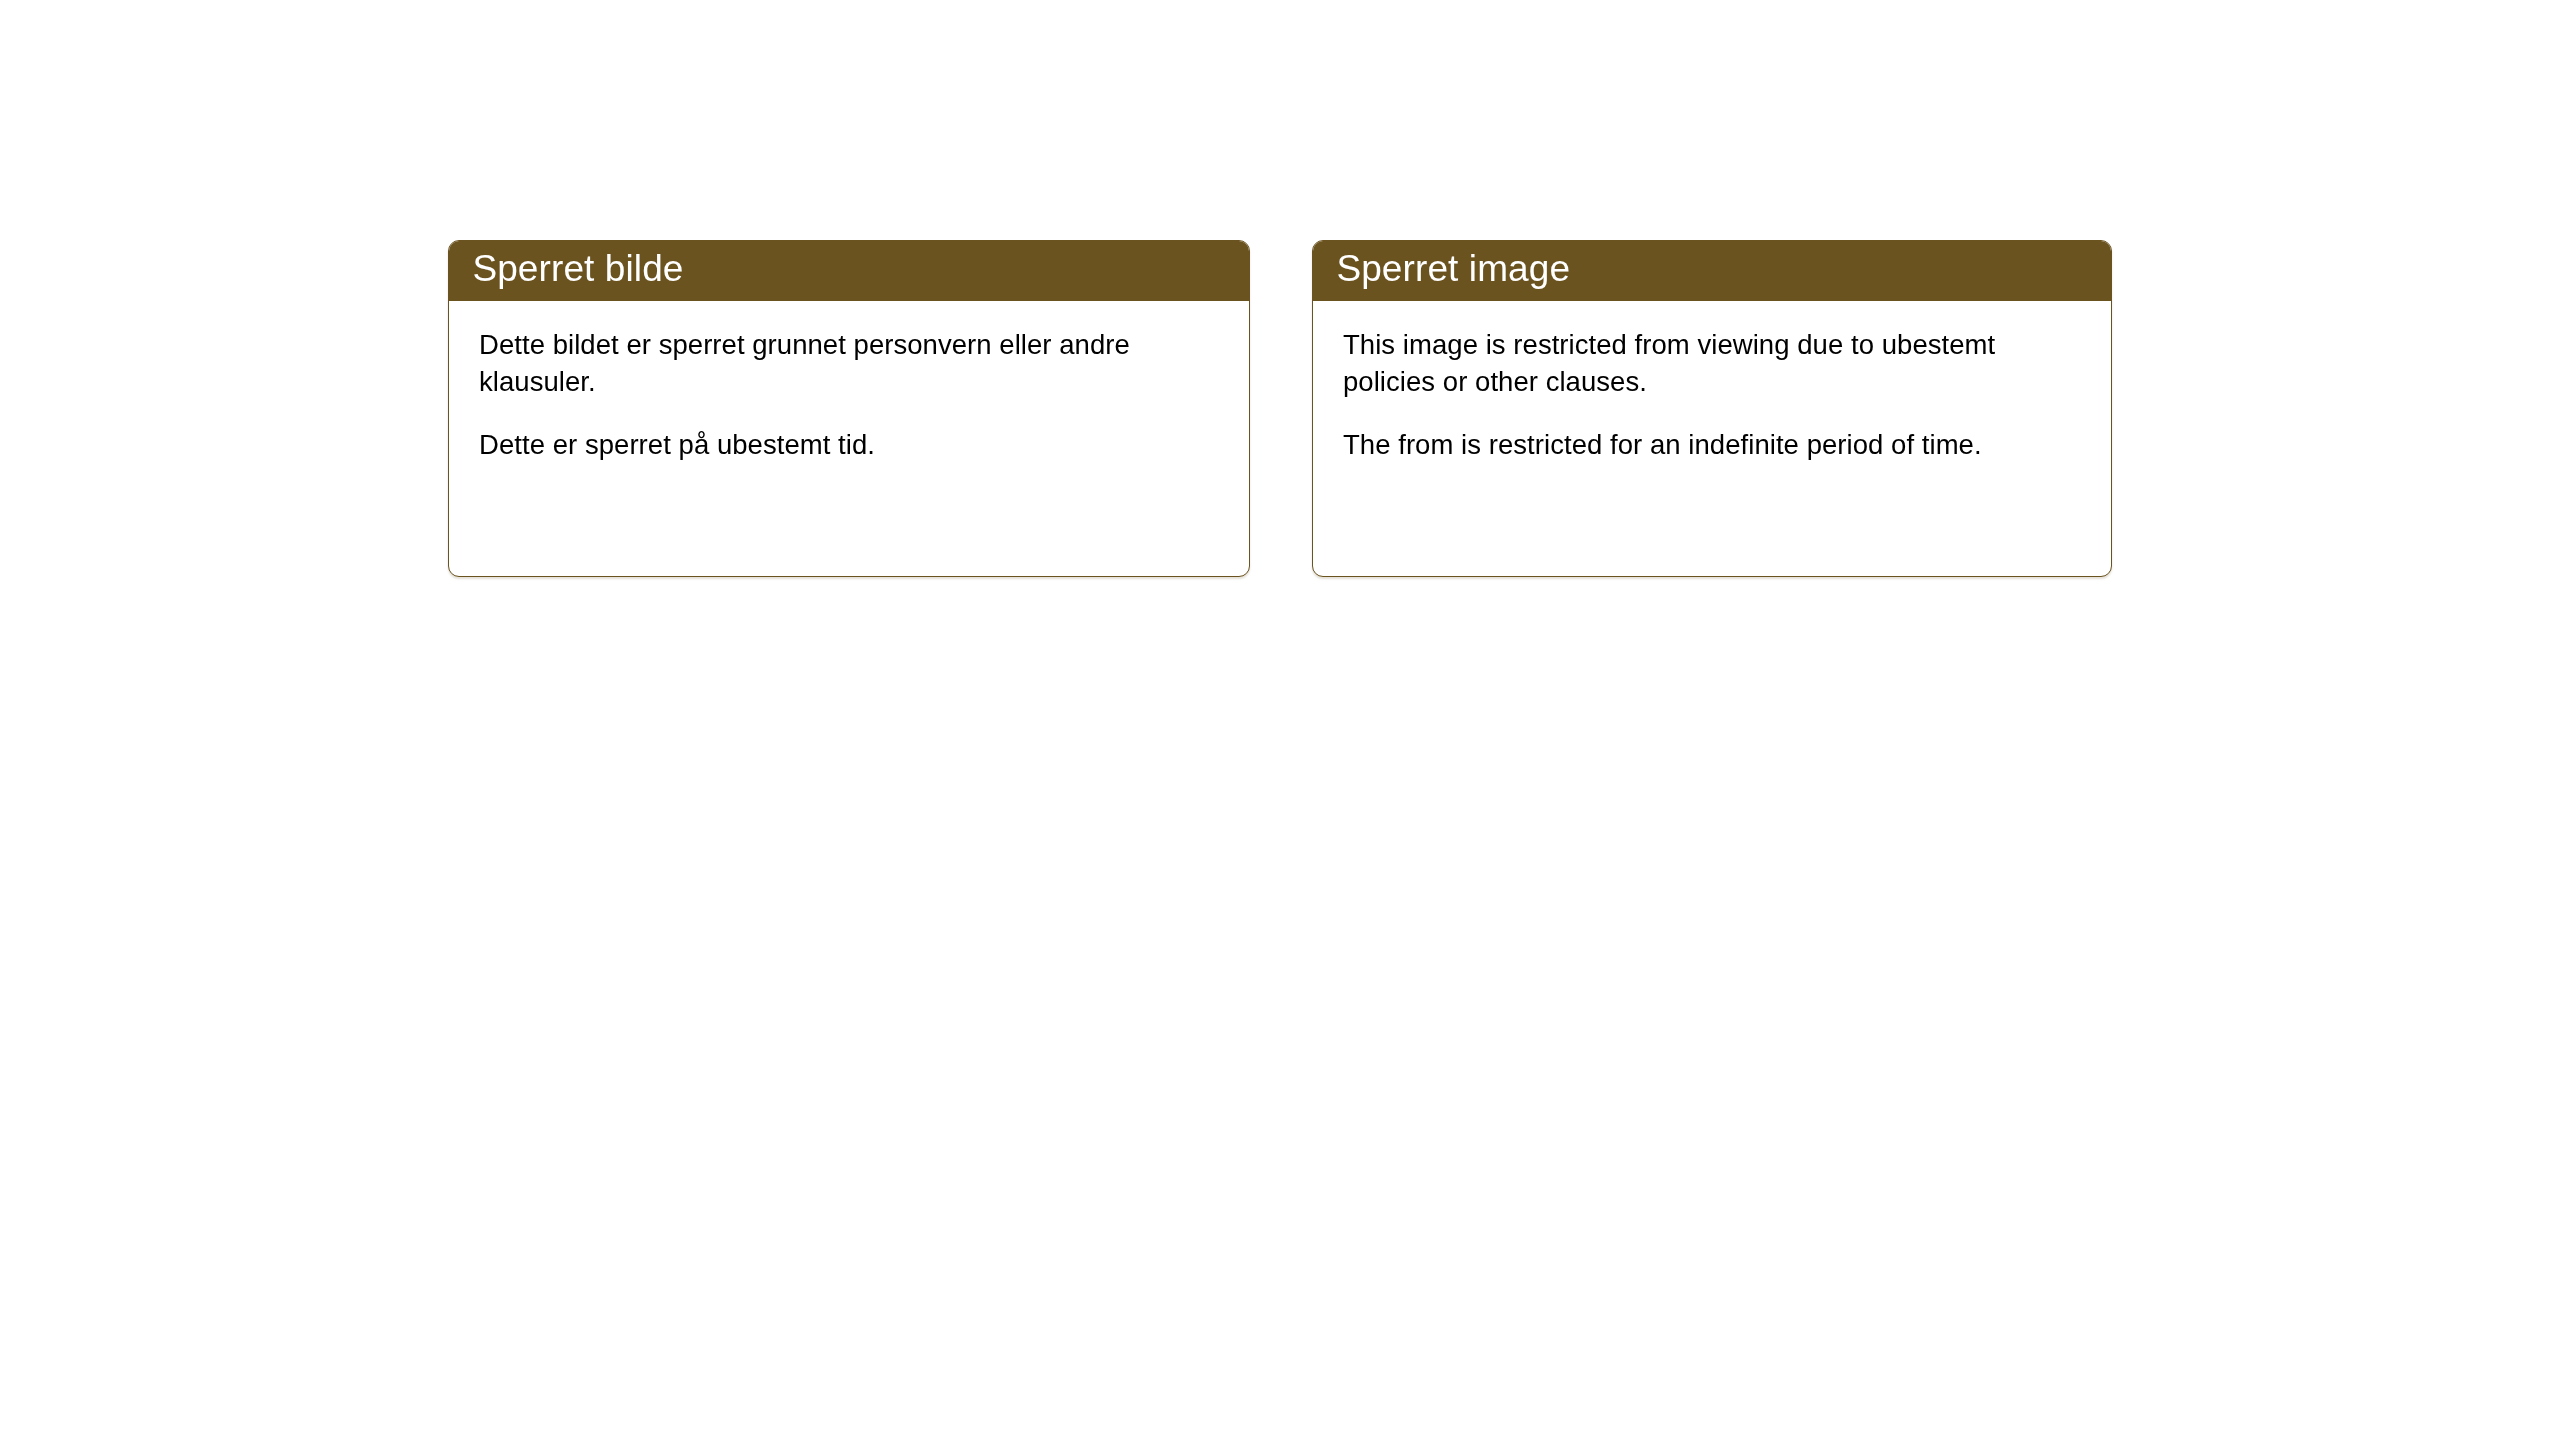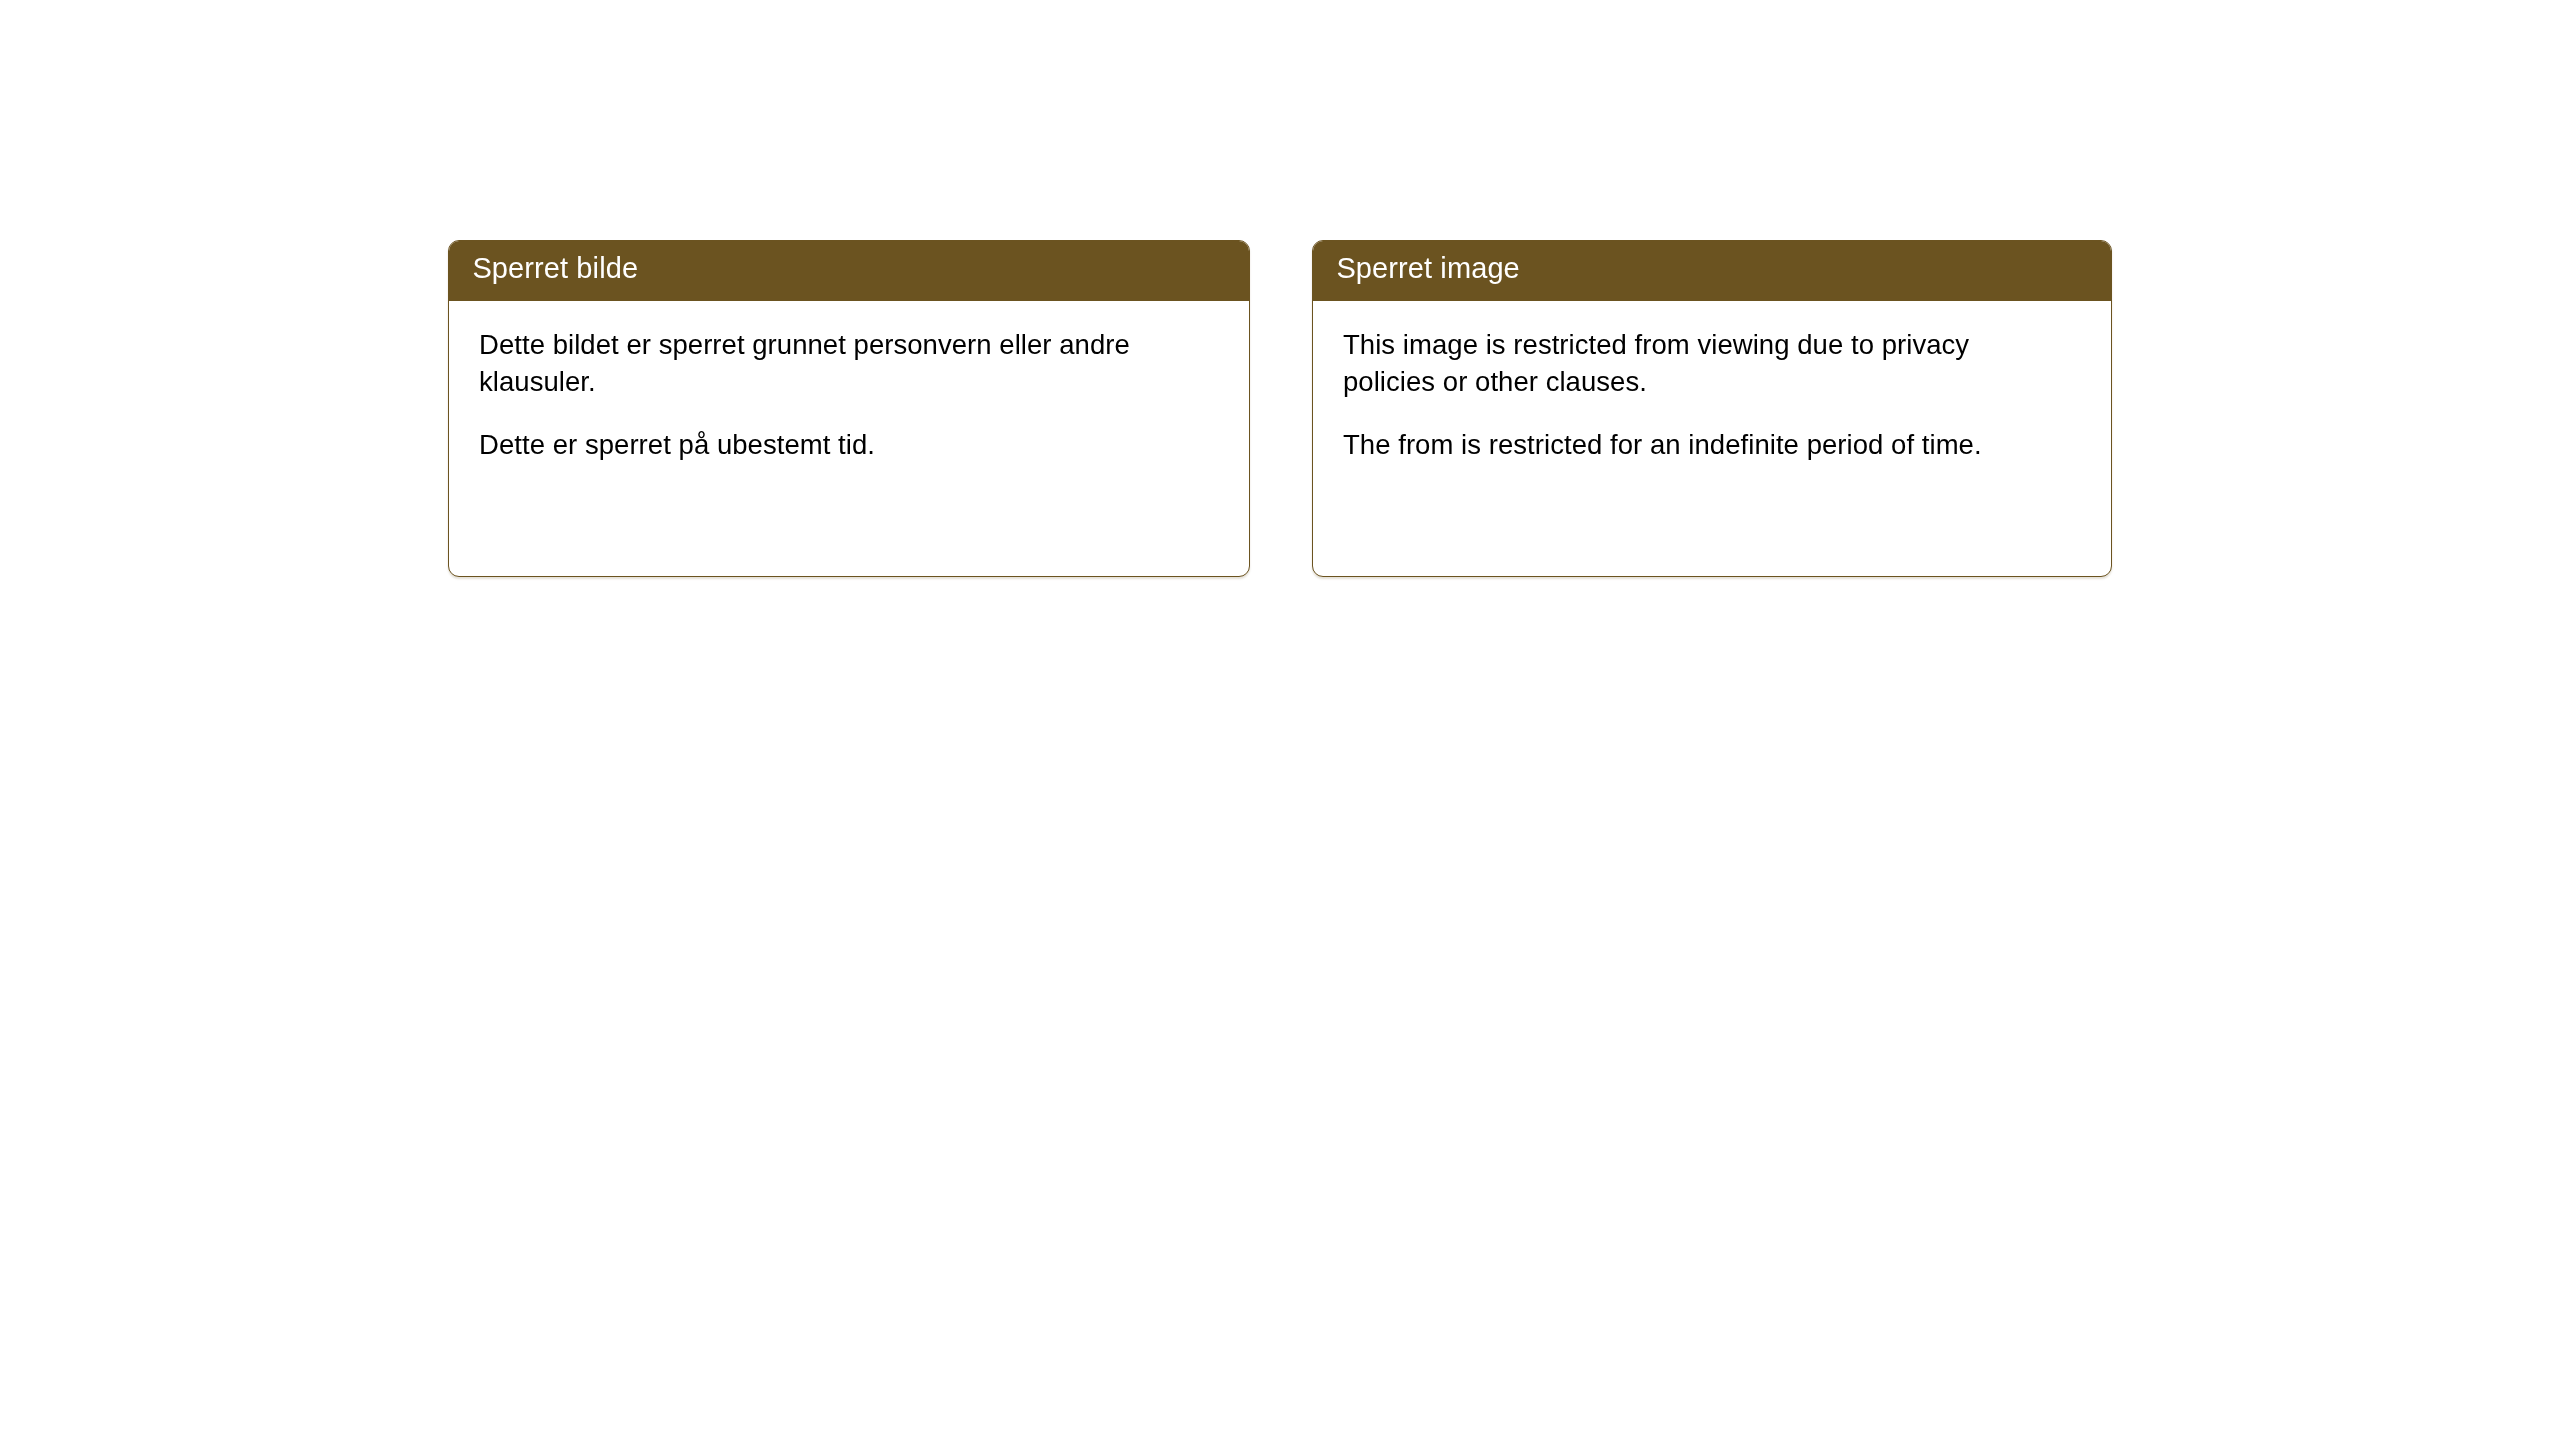--- a/index.html
+++ b/index.html
@@ -61,21 +61,21 @@
     display: flex;
     align-items: center;
     padding: 0 0 0 25px;
     margin: -1.6px -1.6px 0 -1.6px;
     border-top-left-radius: 11px;
     border-top-right-radius: 11px;
   }
 
   .card-title {
     color: #ffffff;
-    font-size: 29px;
+    font-size: 37px;
     font-weight: 400;
     line-height: 1.1;
     letter-spacing: 0.1px;
     white-space: nowrap;
     position: relative;
     top: -1px;
   }
 
   .card-body {
     padding: 22px 26px 0 26px;
@@ -118,19 +118,19 @@
         <p class="card-paragraph">Dette bildet er sperret grunnet personvern eller andre klausuler.</p>
         <p class="card-paragraph">Dette er sperret på ubestemt tid.</p>
       </div>
     </section>
 
     <section class="card card--en">
       <header class="card-header">
         <h2 class="card-title">Sperret image</h2>
       </header>
       <div class="card-body">
-        <p class="card-paragraph">This image is restricted from viewing due to privacy policies or other clauses.</p>
+        <p class="card-paragraph">This image is restricted from viewing due to ubestemt policies or other clauses.</p>
         <p class="card-paragraph">The from is restricted for an indefinite period of time.</p>
       </div>
     </section>
 
   </div>
 </div>
 
 </body></html>

